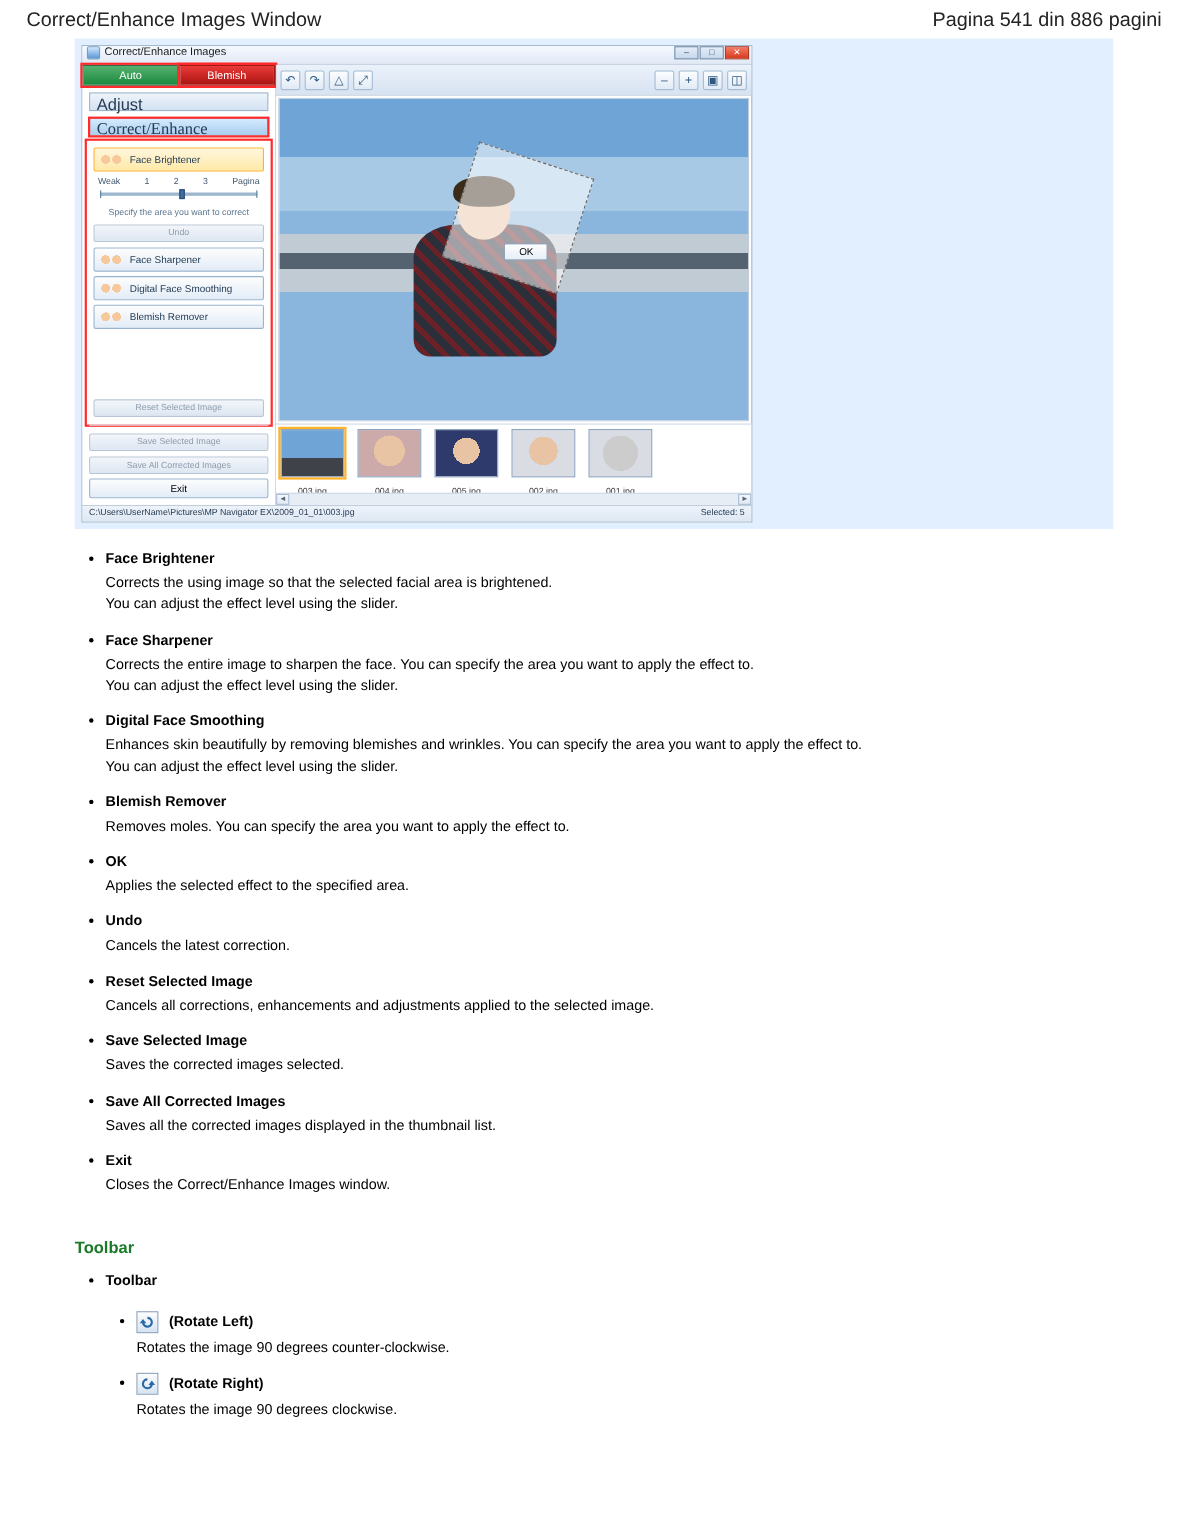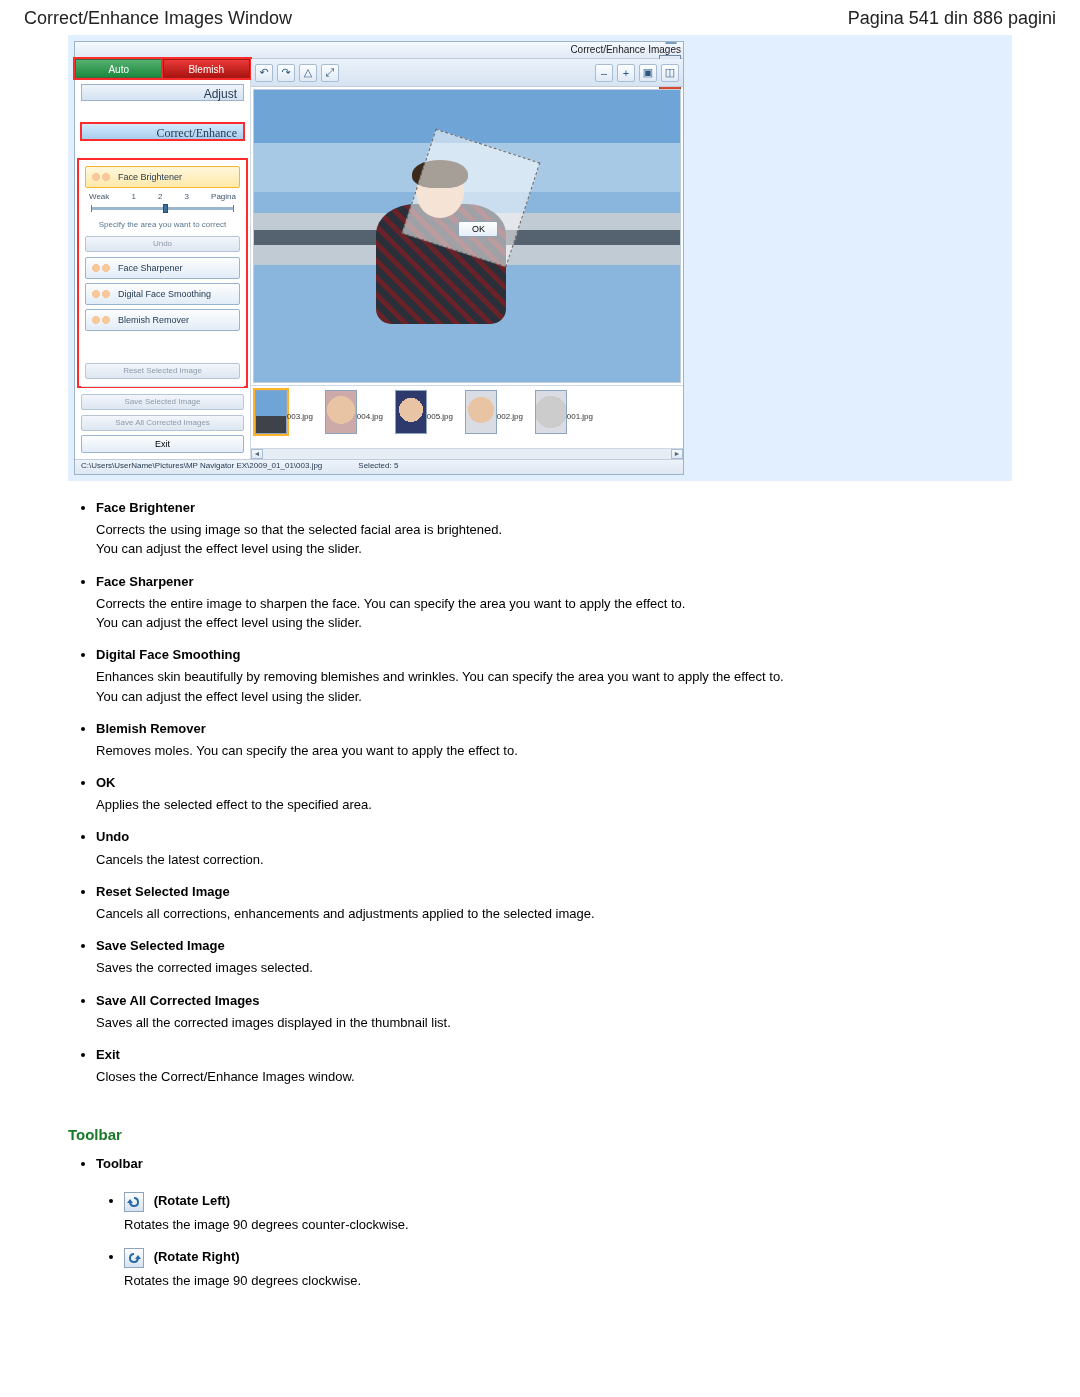--- a/index.html
+++ b/index.html
@@ -25,27 +25,26 @@
   }
   
   .app-window {
     background: #fff;
     border: 1px solid #9cb3c9;
     width: 610px;
   }
   .title-bar {
     height: 17px;
     display: flex;
-    align-items: flex-end;
+    align-items: flex-start;
     padding: 0 2px 0 4px;
     background: linear-gradient(#f5f9ff,#e1e9f5);
     border-bottom: 1px solid #bfcddd;
     font-size: 10px;
     color: #1a1a1a;
-    flex-direction: column;
   }
   .title-bar .tb-icon {
     width: 12px; height: 12px;
     border: 1px solid #7a9dbb;
     margin-right: 4px;
     background: linear-gradient(#cfe6ff,#5a98d6);
     border-radius: 2px;
   }
   .title-bar .spacer { flex: 1; }
   .wbtn {
@@ -76,27 +75,26 @@
     border: 1px solid #3a694a;
   }
   .tab.auto { background: linear-gradient(#56b070,#1a8a3e); }
   .tab.manual {
     background: linear-gradient(#ea3a38,#aa1411);
     border-color: #a01919;
     outline: 2px solid #ff2a2a;
   }
   .sub-tab {
     border: 1px solid #9cb3c9;
-    margin: 6px 6px 16px 6px;
+    margin: 6px 6px 0 6px;
     height: 17px;
     background: linear-gradient(#eef4fb,#d4e2f2);
-    font-size: 12px;
+    font-size: 15px;
     padding: 2px 6px;
     color: #263b52;
-    text-align: right;
   }
   .sub-tab.active {
     background: linear-gradient(#d5ebff,#a7cdee);
     outline: 2px solid #ff2a2a;
     outline-offset: -1px;
     font-family: Liberation Serif, serif;
   }
   .red-outline {
     outline: 2px solid #ff2a2a;
     outline-offset: 0;
@@ -234,41 +232,41 @@
     border-top:1px solid #cfd9e6;
     display:flex; align-items:flex-start;
     padding: 4px 4px 0;
     gap: 12px;
     overflow:hidden;
     position:relative;
     background:#fff;
   }
   .thumb {
     width:58px;
-    display:flex; align-items:center;
+    display:flex; flex-direction:column; align-items:center;
   }
   .thumb .img {
     width:58px; height:44px;
     border:1px solid #8ca4be;
   }
   .thumb.sel .img { outline:2px solid #ffb328; }
   .thumb .img.a { background: linear-gradient(#6fa5d6 60%, #40424a 0); }
   .thumb .img.b { background: radial-gradient(circle at 50% 45%,#e9c4a4 14px,#caa 14px 100%); }
   .thumb .img.c { background: radial-gradient(circle at 50% 45%,#e9c4a4 12px,#2e3a6c 12px 100%); }
   .thumb .img.d { background: radial-gradient(circle at 50% 45%,#e9c4a4 13px,#d9dde3 13px 100%); }
   .thumb .img.e { background: radial-gradient(circle at 50% 50%,#ccc 16px,#d9dde3 16px 100%); }
   .thumb .cap { font-size:8px; color:#333; margin-top:8px; }
   .scroll-x { position:absolute; bottom:0; left:0; right:0; height:11px; background:#e7edf5; border-top:1px solid #cfd9e6;}
   .scroll-x .arrow { position:absolute; top:0; width:12px; height:10px; border:1px solid #a8bdd4; background:linear-gradient(#f5f8fc,#dfe8f3); font-size:7px; text-align:center; line-height:8px; color:#567;}
   .scroll-x .arrow.l{left:0;} .scroll-x .arrow.r{right:0;}
   .status-bar {
     height: 15px;
     background: linear-gradient(#eef3fa,#dee7f3);
     border-top:1px solid #bfcddd;
-    display:flex; justify-content:flex-start;
+    display:flex; justify-content:space-between;
     font-size: 8px; color:#263b52;
     padding: 1px 6px;
     gap: 36px;
   }
   
   .doc {
     margin: 18px 68px 40px 68px;
     font-size: 13px;
     color: #000;
     line-height: 1.4;

